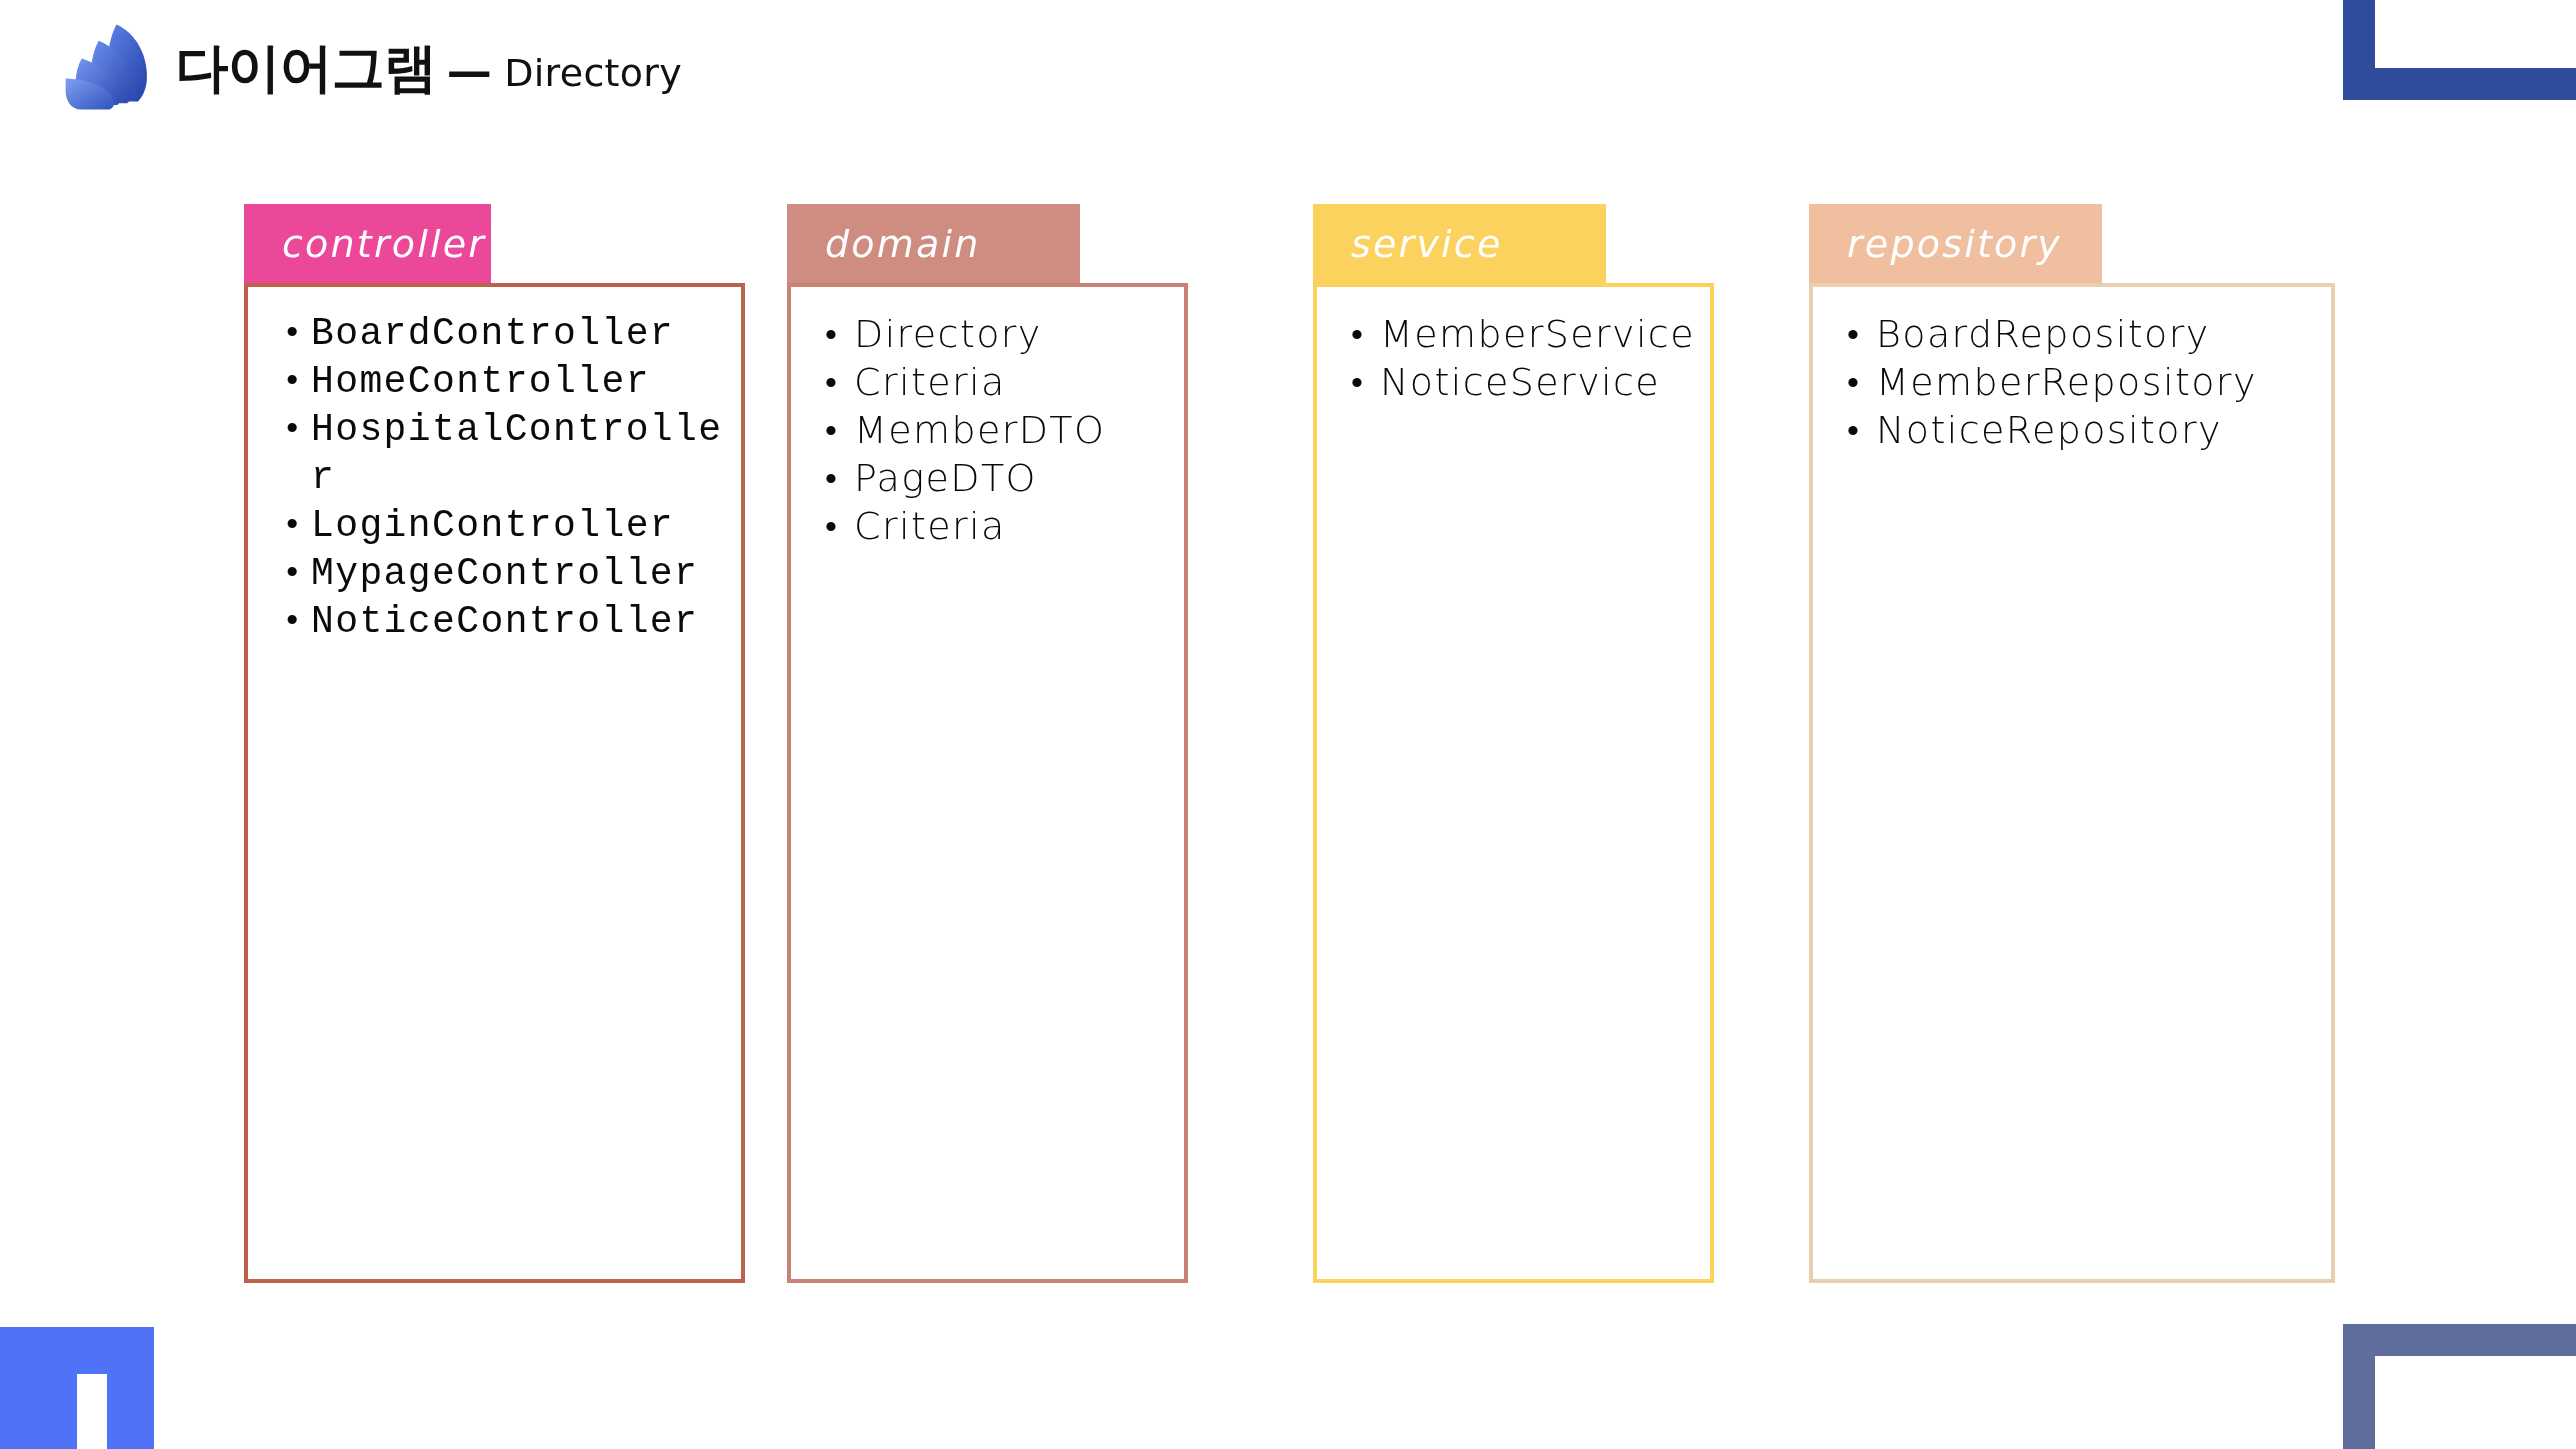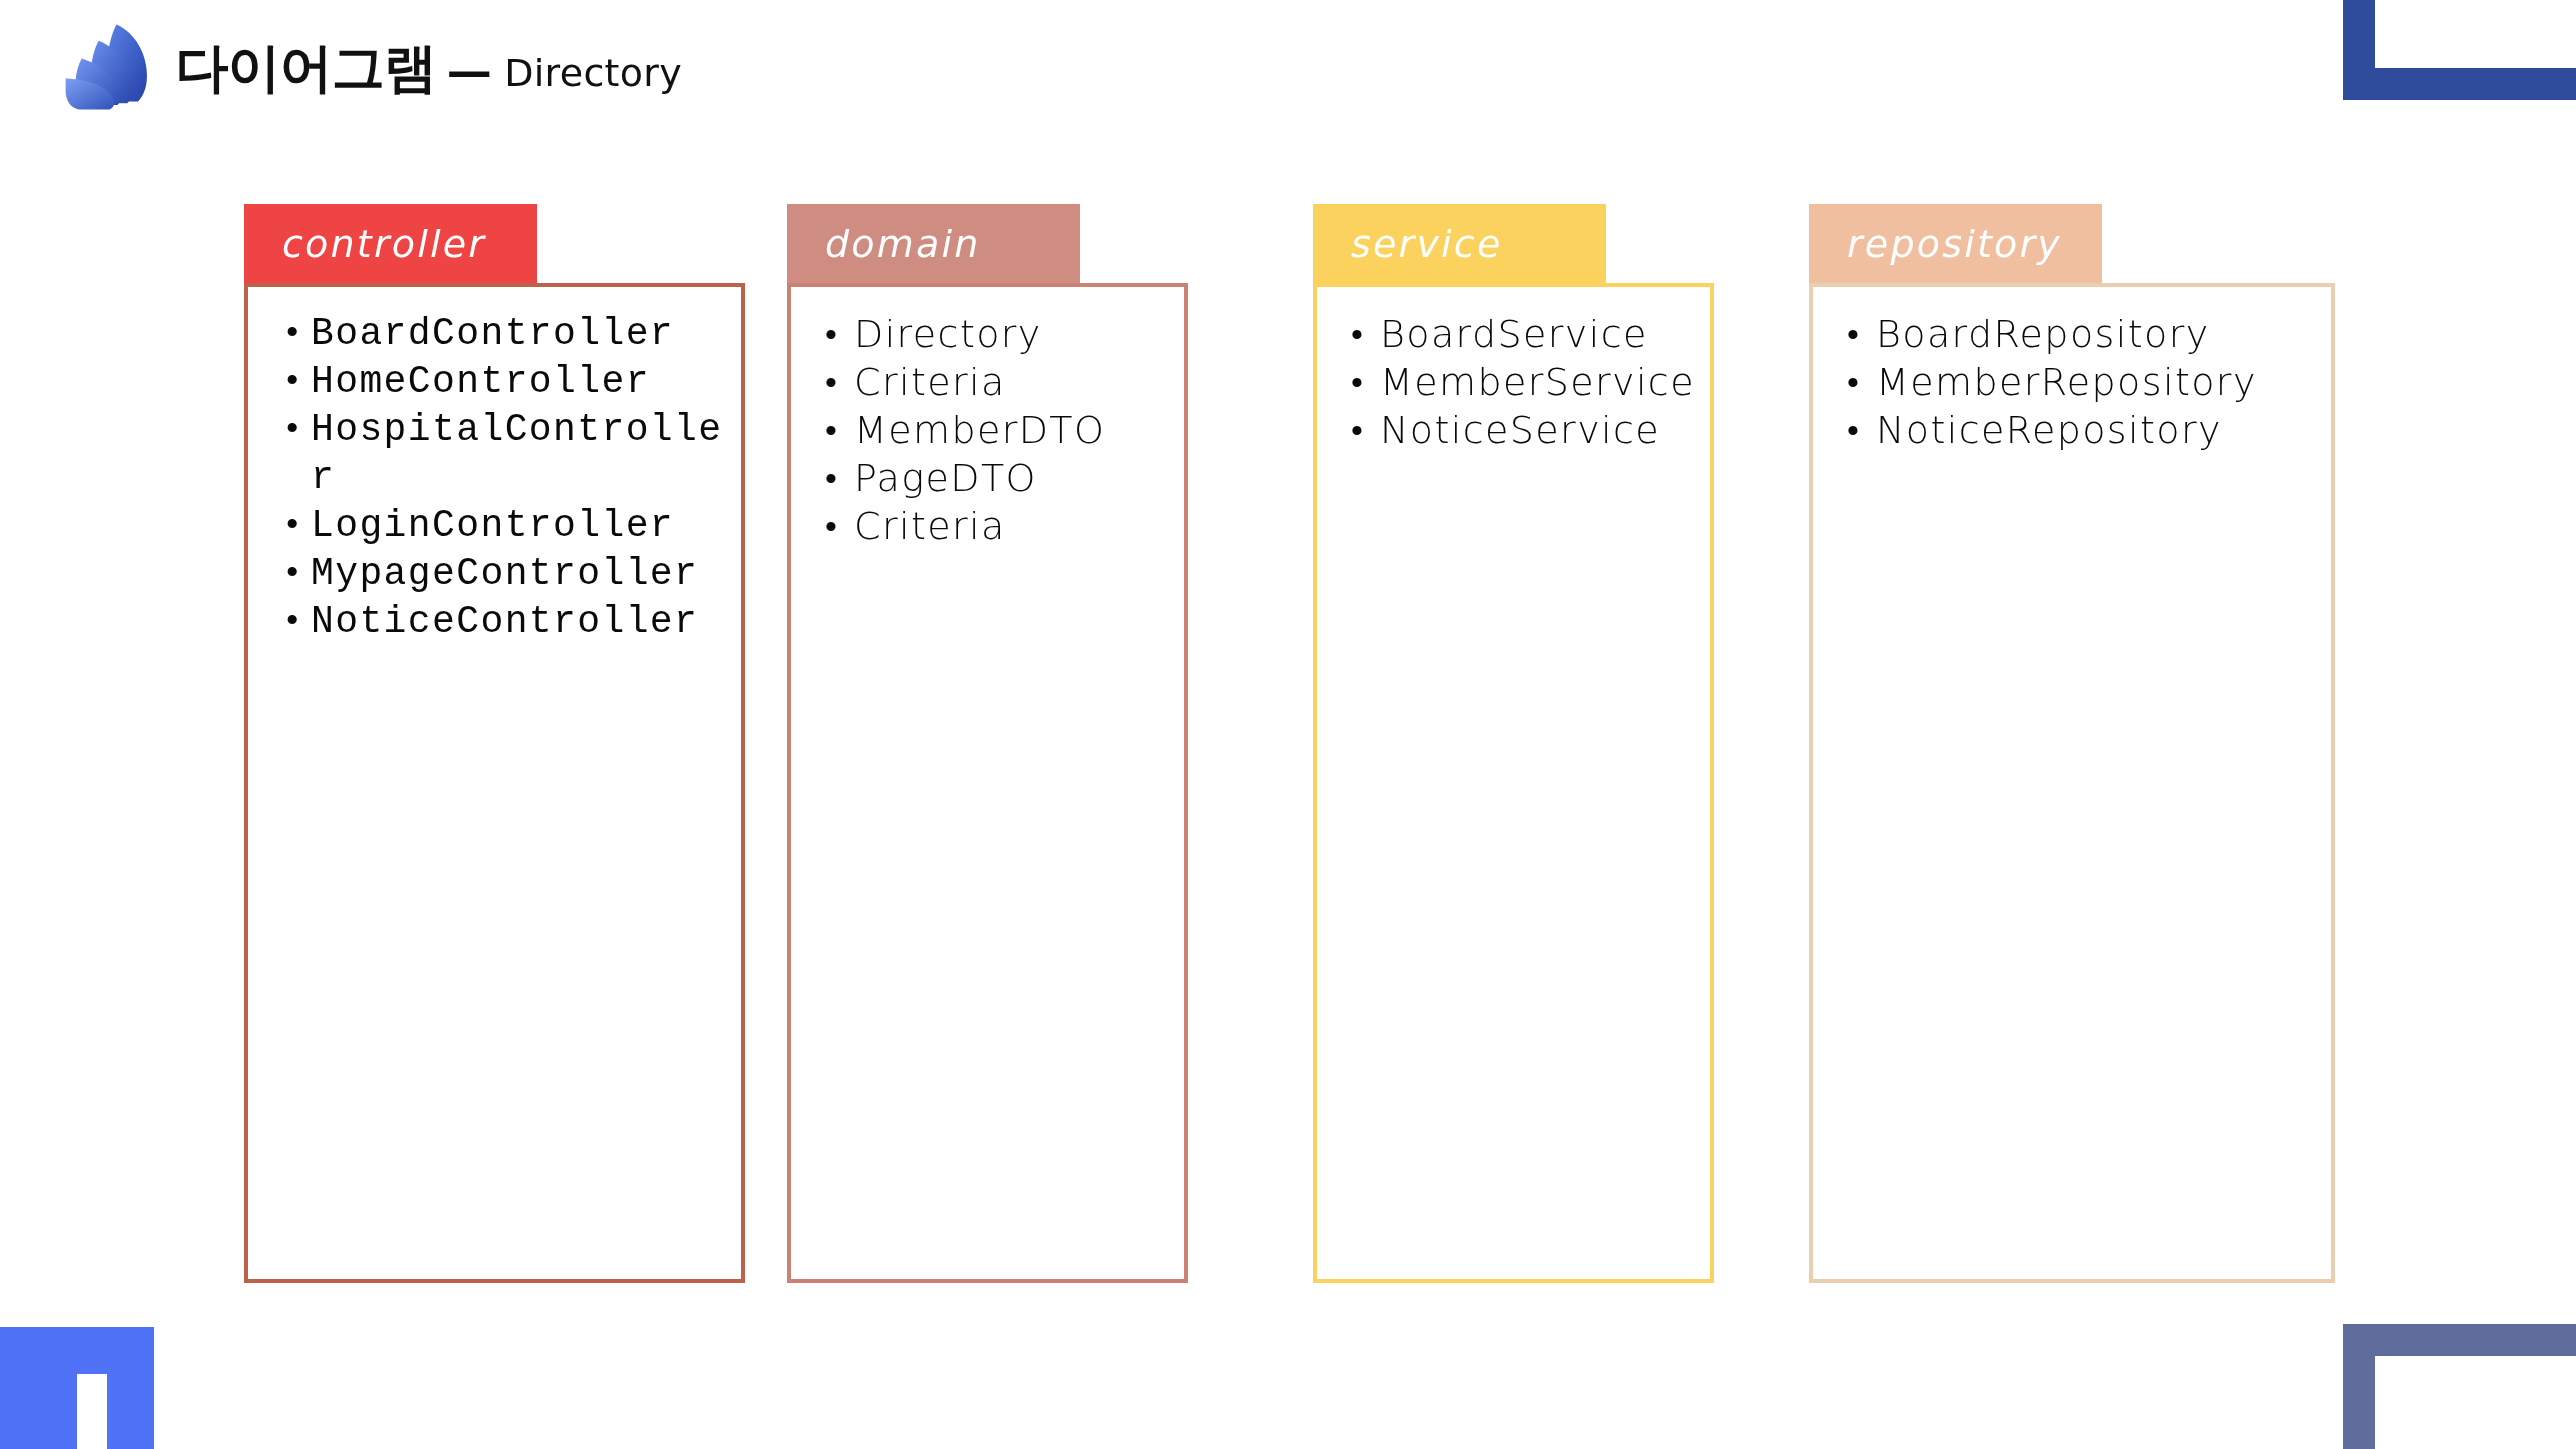--- a/index.html
+++ b/index.html
@@ -154,21 +154,21 @@
     position: absolute;
     left: -29px;
     top: 0;
     font-size: 34px;
     line-height: 48px;
     color: #0a0a0a;
   }
 
   
   .pkg-controller { left: 244px; }
-  .pkg-controller .pkg-tab  { width: 293px; background: #ef4444; }
+  .pkg-controller .pkg-tab  { width: 247px; background: #ec4899; }
   .pkg-controller .pkg-body { width: 501px; border-color: #BC624A; font-family: Liberation Mono, monospace; }
 
   .pkg-domain { left: 787px; }
   .pkg-domain .pkg-tab  { width: 293px; background: #CE8D80; }
   .pkg-domain .pkg-body { width: 401px; border-color: #C98274; }
 
   .pkg-service { left: 1313px; }
   .pkg-service .pkg-tab  { width: 293px; background: #FBD25E; }
   .pkg-service .pkg-body { width: 401px; border-color: #FBD25E; }
 
@@ -248,21 +248,20 @@
       </ul>
     </div>
   </div>
 
   <div class="package pkg-service">
     <div class="pkg-tab">
       <span class="pkg-tab-label">service</span>
     </div>
     <div class="pkg-body">
       <ul class="pkg-list">
-        <li>BoardService</li>
         <li>MemberService</li>
         <li>NoticeService</li>
       </ul>
     </div>
   </div>
 
   <div class="package pkg-repository">
     <div class="pkg-tab">
       <span class="pkg-tab-label">repository</span>
     </div>

